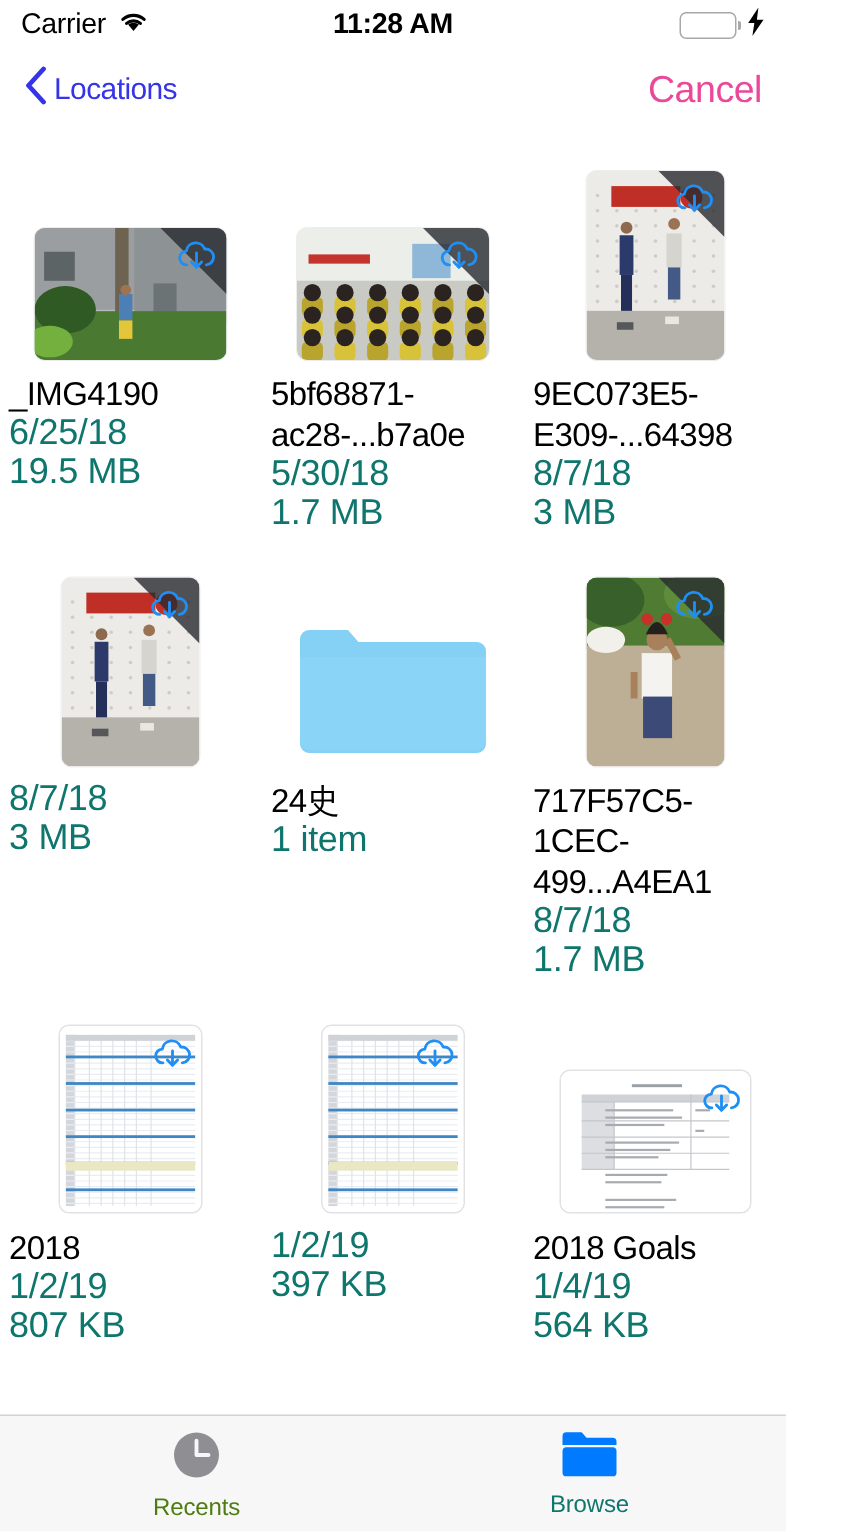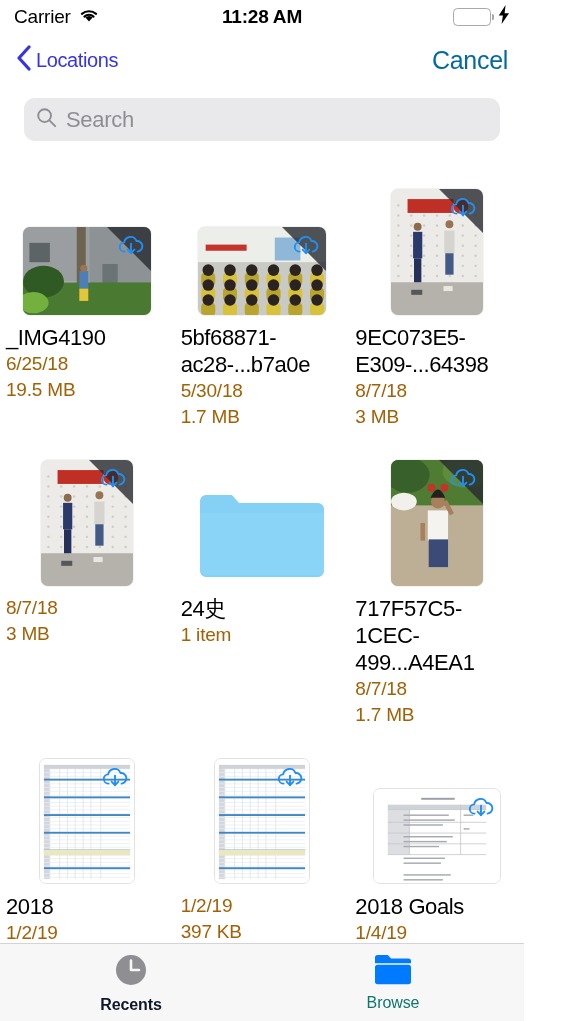--- a/index.html
+++ b/index.html
@@ -210,22 +210,22 @@
     padding-top: 9px;
   }
   .file-name {
     font-size: 22px;
     color: #000;
     line-height: 27px;
     letter-spacing: -0.4px;
     word-break: break-word;
   }
   .file-sub {
-    font-size: 19px;
-    color: #a16207;
+    font-size: 24px;
+    color: #0f766e;
     line-height: 26px;
     letter-spacing: -0.2px;
   }
   .row-pad { height: 16px; }
 
   
   .tab-bar {
     flex: 0 0 78px;
     border-top: 1px solid #d4d4d6;
     background: #f7f7f8;
@@ -237,21 +237,21 @@
     display: flex;
     flex-direction: column;
     align-items: center;
     gap: 3px;
     cursor: pointer;
   }
   .tab-label {
     font-size: 16px;
     letter-spacing: -0.1px;
   }
-  .tab.inactive .tab-label { color: #0f172a; font-weight: bold; }
+  .tab.inactive .tab-label { color: #4d7c0f; }
   .tab.active .tab-label { color: #0f766e; text-align: center; }
 </style>
 </head>
 <body>
 
 <div id="screen">
 
   <div class="status-bar">
     <div class="status-left">
       <span class="status-carrier">Carrier</span>
@@ -278,34 +278,23 @@
 
   <div class="nav-bar">
     <div class="nav-back" id="nav-back" style="color: rgb(54, 52, 232);">
       <span>
         <svg width="15" height="26" viewBox="0 0 15 26">
             <path d="M13 2 L3 13 L13 24" stroke="#3634e8" stroke-width="3.2" fill="none" stroke-linecap="round" stroke-linejoin="round"></path>
           </svg>
       </span>
       <span id="nav-back-label">Locations</span>
     </div>
-    <div class="nav-cancel" id="nav-cancel" style="color: #0369a1;">Cancel</div>
+    <div class="nav-cancel" id="nav-cancel" style="color: #ec4899;">Cancel</div>
   </div>
 
-  <div class="search-wrap">
-    <div class="search-field">
-      <span>
-        <svg width="21" height="21" viewBox="0 0 21 21">
-          <circle cx="8.6" cy="8.6" r="6.4" stroke="#8e8e93" stroke-width="1.9" fill="none"></circle>
-          <path d="M13.4 13.4 L19.2 19.2" stroke="#8e8e93" stroke-width="1.9" stroke-linecap="round"></path>
-        </svg>
-      </span>
-      <span class="search-placeholder">Search</span>
-    </div>
-  </div>
 
   <div class="file-grid" id="file-grid">
       <div class="grid-row">
         <div class="grid-cell">
       <div class="thumb-zone">
             <div class="photo-tile landscape">
             <svg class="photo-img" viewBox="0 0 128 88" preserveAspectRatio="none">
                 <rect width="128" height="88" fill="#b9bcbd"></rect>
       <rect x="0" y="0" width="128" height="54.56" fill="#9a9ea0"></rect>
       <rect x="66.56" y="0" width="61.44" height="63.36" fill="#8d9294"></rect>

